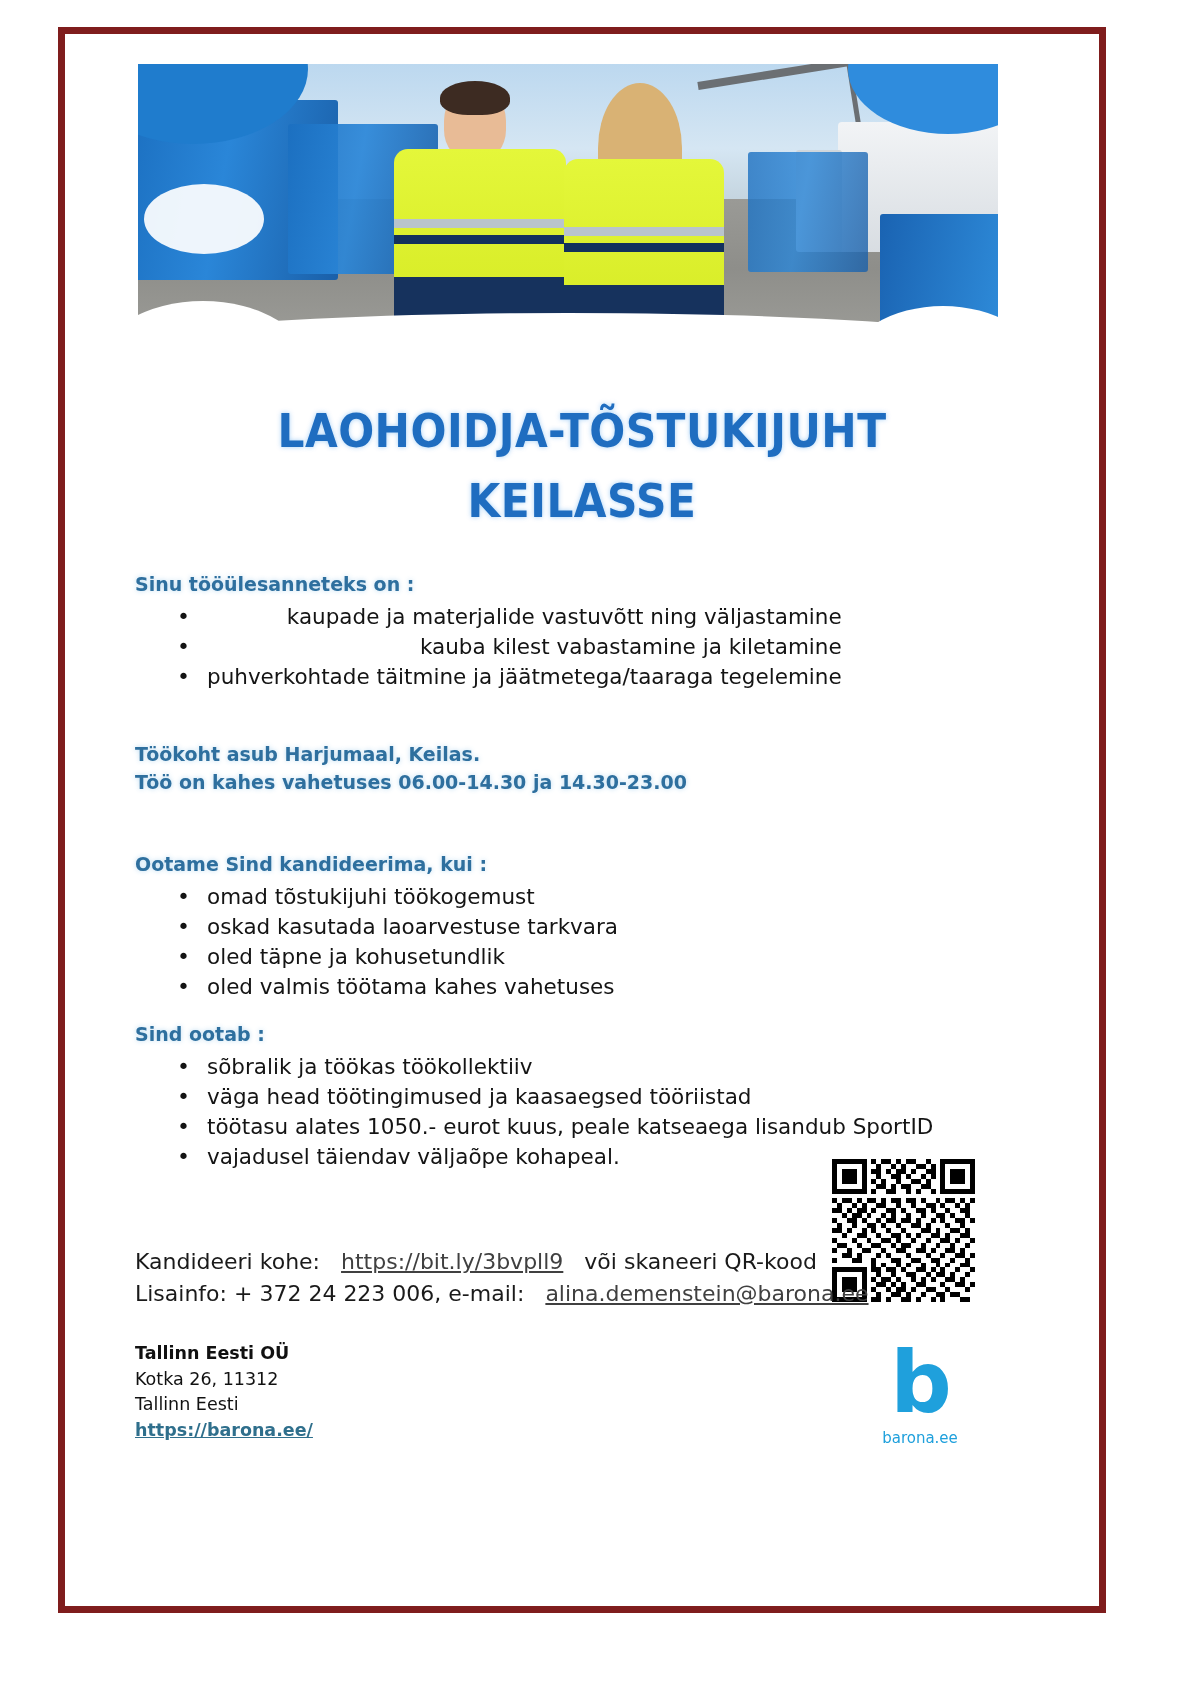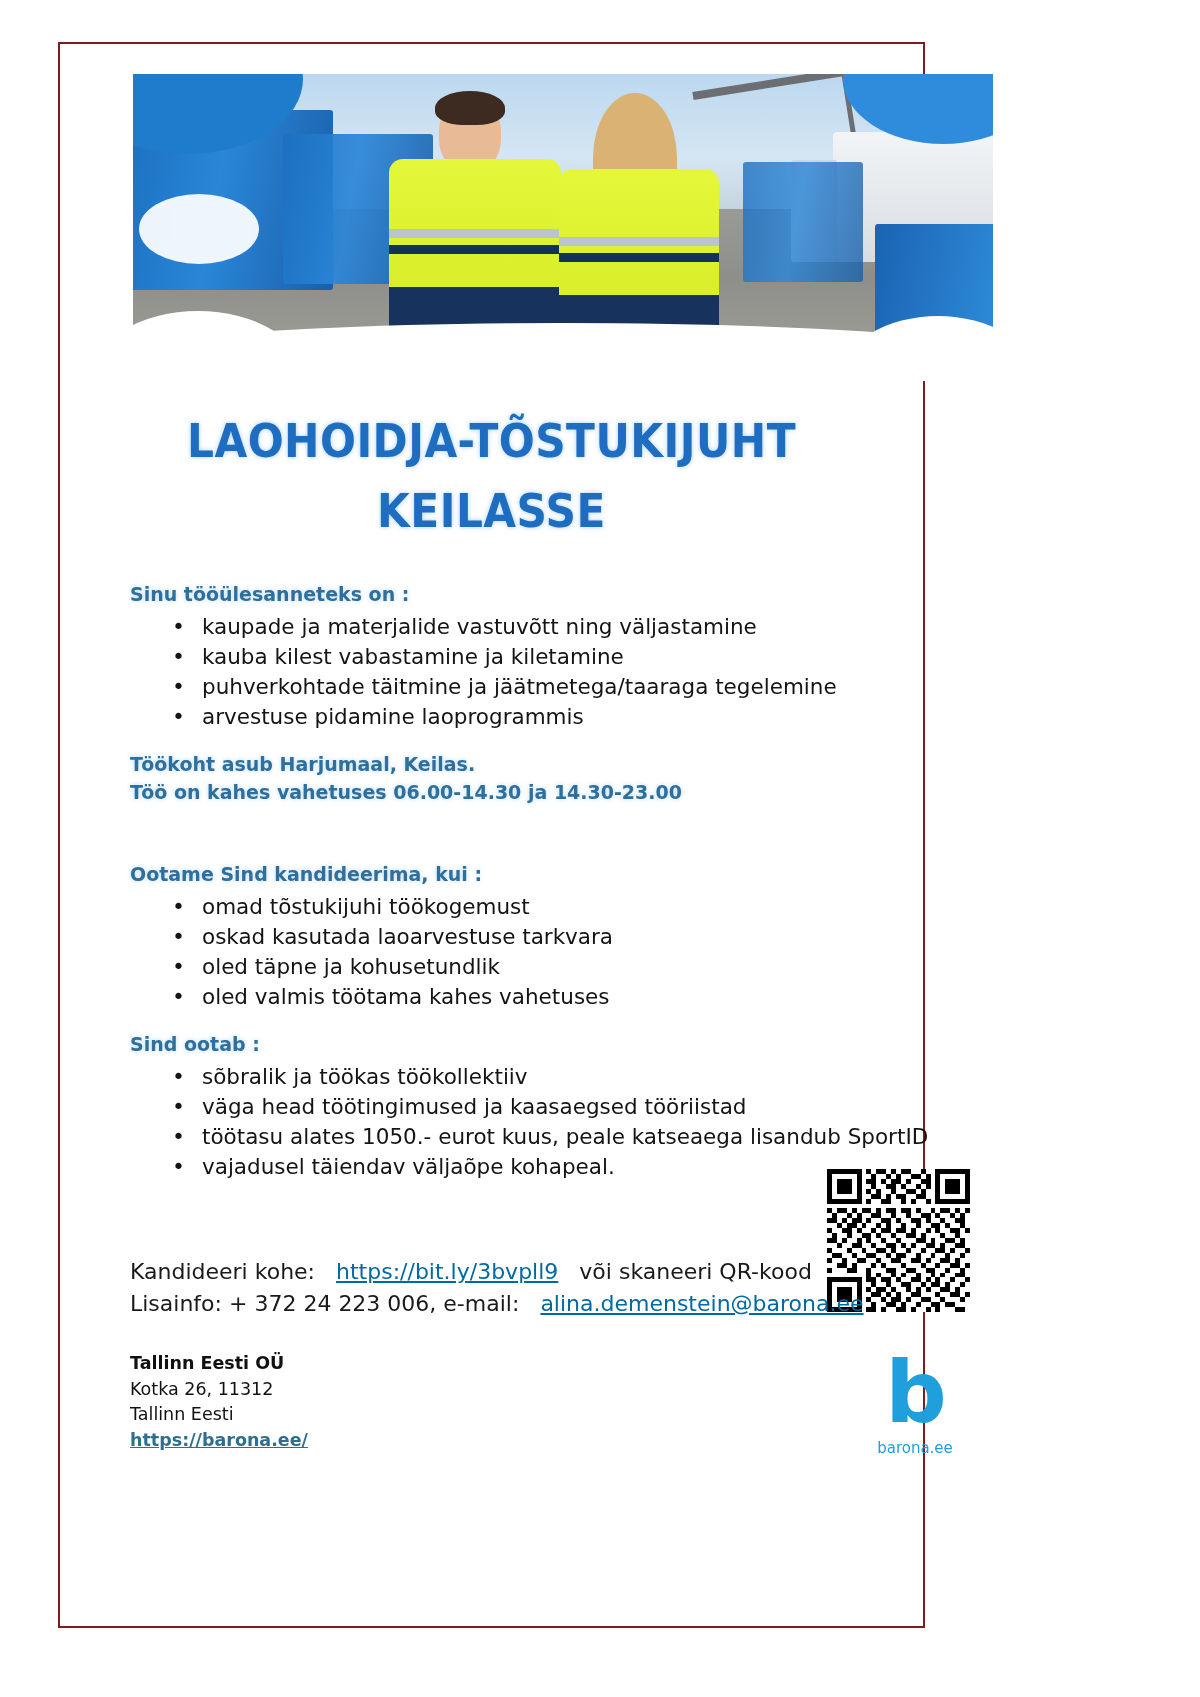--- a/index.html
+++ b/index.html
@@ -10,24 +10,24 @@
   body {
     width: 1200px;
     height: 1697px;
     font-family: "Liberation Sans", sans-serif;
     -webkit-font-smoothing: antialiased;
   }
 
   .page {
     position: absolute;
     left: 58px;
-    top: 42px;
-    width: 867px;
+    top: 27px;
+    width: 1048px;
     height: 1586px;
-    border: 2px solid #7f1d1d;
+    border: 7px solid #7f1d1d;
     background: #ffffff;
     box-sizing: border-box;
   }
 
   
   .banner {
     position: absolute;
     left: 73px;
     top: 30px;
     width: 860px;
@@ -184,21 +184,21 @@
   
   .contact {
     position: absolute;
     left: 70px;
     font-size: 22px;
     color: #1a1a1a;
     font-family: "DejaVu Sans", sans-serif;
     white-space: nowrap;
   }
   .contact a, .link {
-    color: #0369a1;
+    color: #404040;
   }
 
   
   .qr {
     position: absolute;
     left: 767px;
     top: 1125px;
     width: 143px;
     height: 143px;
   }
@@ -276,25 +276,24 @@
     <div class="wave"></div>
     <div class="blob bl"></div>
     <div class="blob br"></div>
     <div class="logo-banner">barona</div>
   </div>
 
   <div class="title l1">LAOHOIDJA-TÕSTUKIJUHT</div>
   <div class="title l2">KEILASSE</div>
 
   <div class="section-head" style="top:538px;">Sinu tööülesanneteks on :</div>
-  <ul class="bullets" style="top:568px;">
+  <ul class="bullets" style="top:568px;text-align:right;">
     <li>kaupade ja materjalide vastuvõtt ning väljastamine</li>
     <li>kauba kilest vabastamine ja kiletamine</li>
     <li>puhverkohtade täitmine ja jäätmetega/taaraga tegelemine</li>
-    <li>arvestuse pidamine laoprogrammis</li>
   </ul>
 
   <div class="infoline" style="top:708px;">Töökoht asub Harjumaal, Keilas.</div>
   <div class="infoline" style="top:736px;">Töö on kahes vahetuses 06.00-14.30 ja 14.30-23.00</div>
 
   <div class="section-head" style="top:818px;">Ootame Sind kandideerima, kui :</div>
   <ul class="bullets" style="top:848px;">
     <li>omad tõstukijuhi töökogemust</li>
     <li>oskad kasutada laoarvestuse tarkvara</li>
     <li>oled täpne ja kohusetundlik</li>

